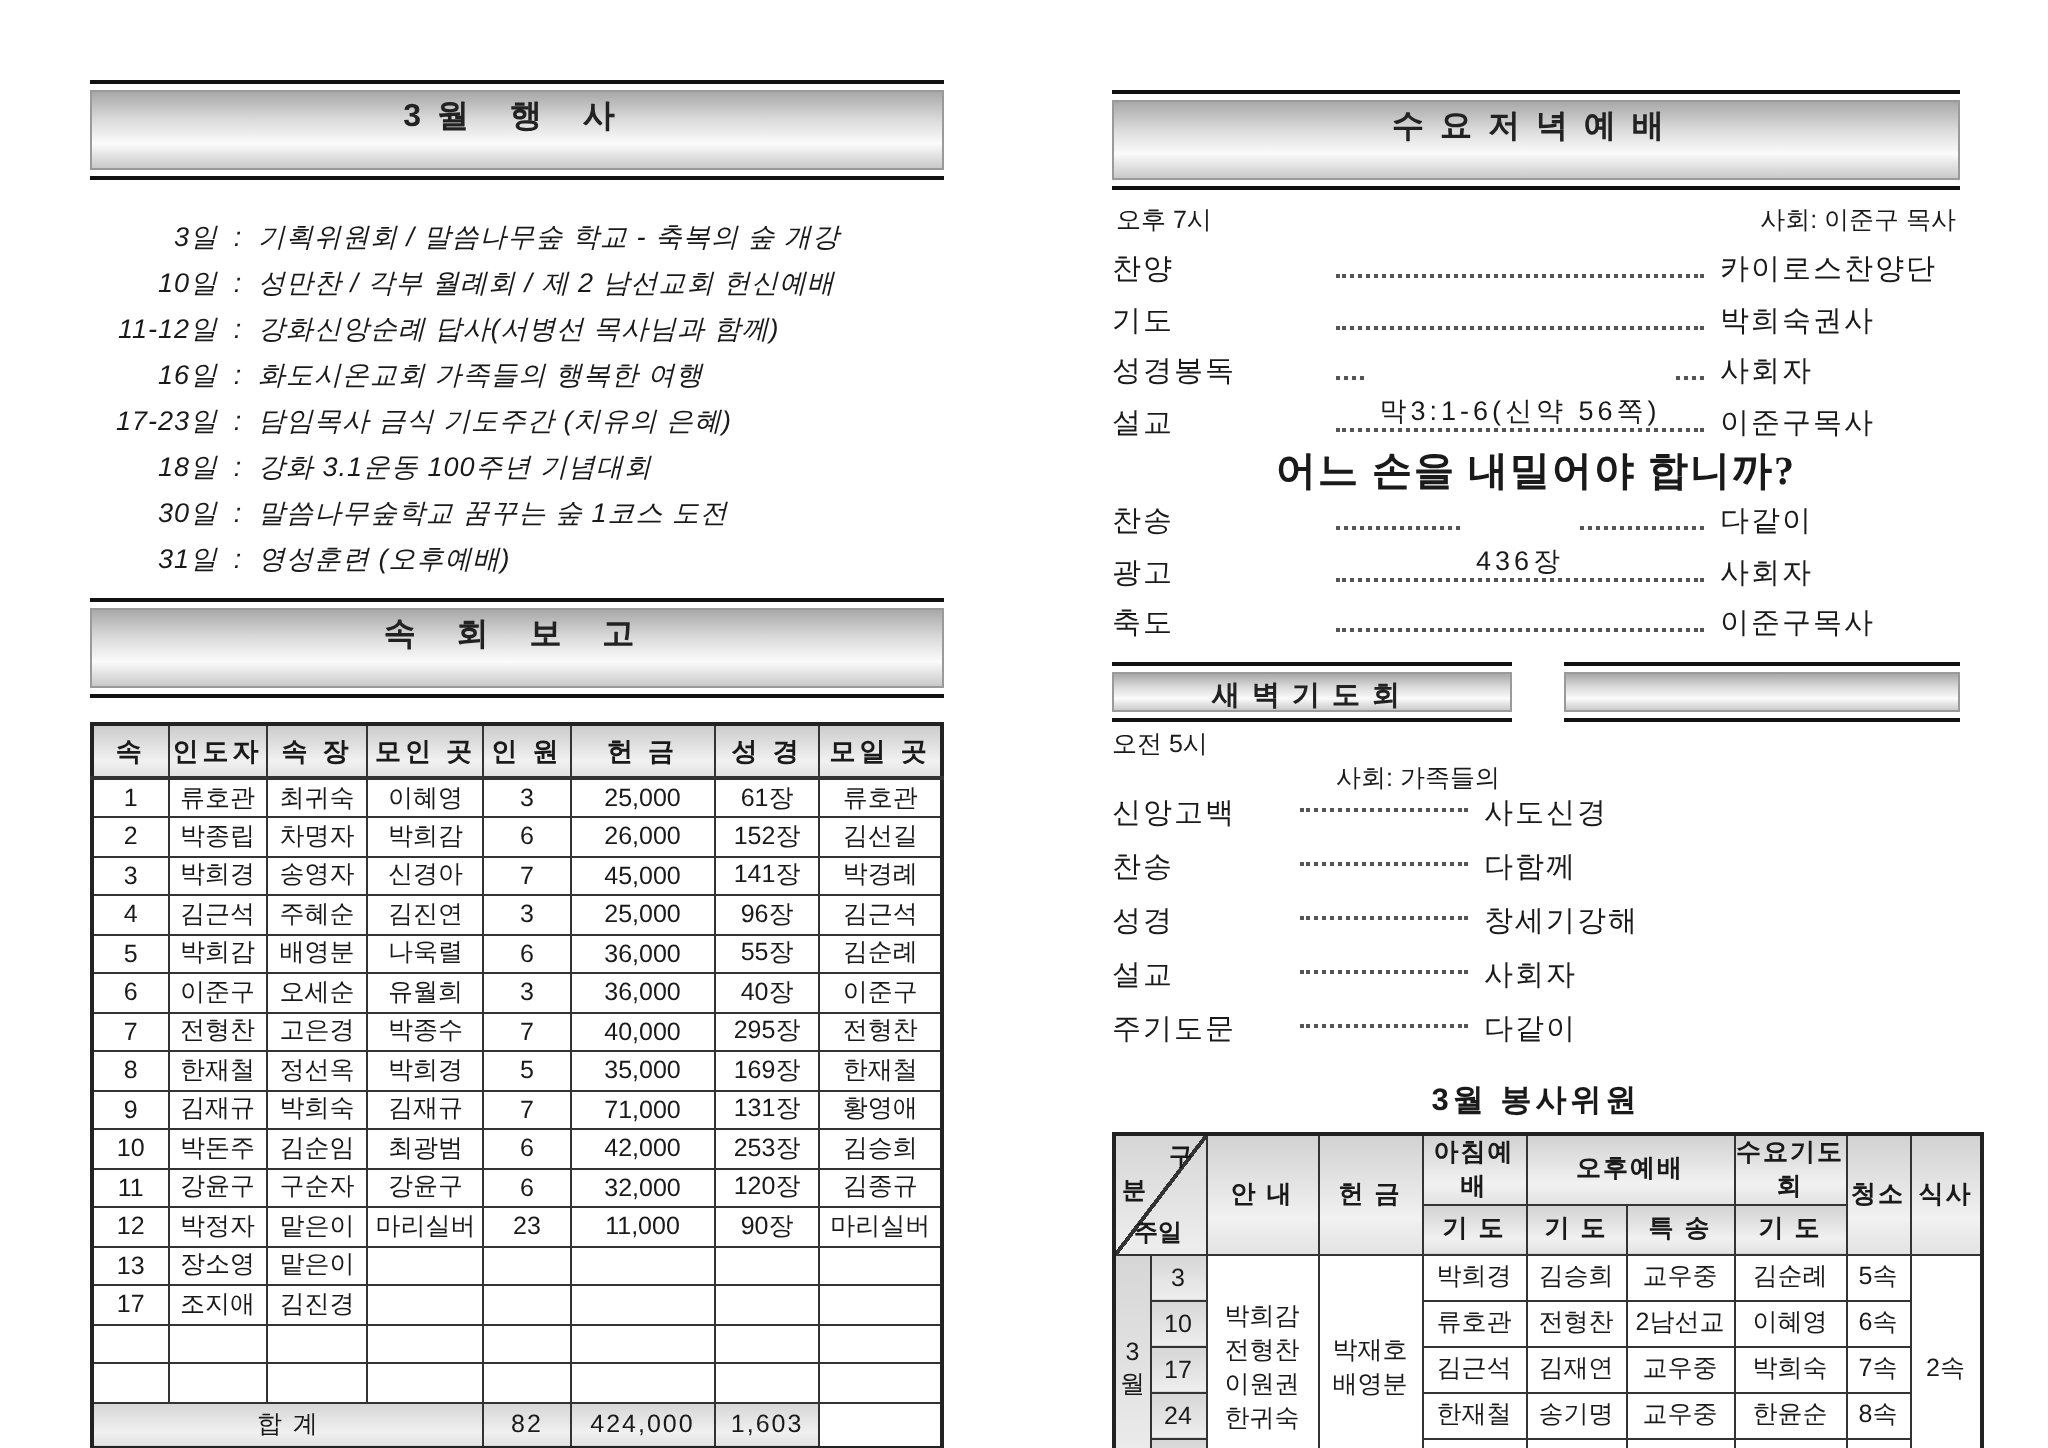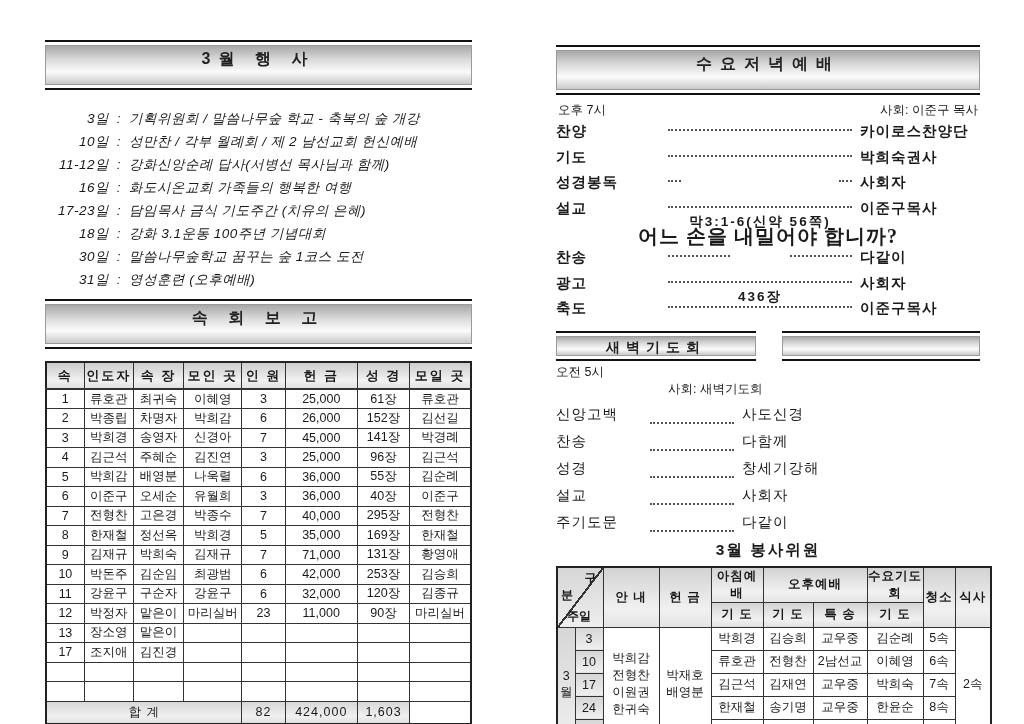--- a/index.html
+++ b/index.html
@@ -36,36 +36,36 @@
   table.report th, table.report td { border:1px solid #333; text-align:center; padding:0; overflow:hidden; white-space:nowrap; }
   table.report th { height:27px; font-size:13px; font-weight:bold; letter-spacing:2px;
     background:linear-gradient(180deg,#cccccc,#f1f1f1 70%,#e2e2e2); border-bottom:2px solid #333; }
   table.report td { height:19.5px; }
   tr.total-row td { height:23px;
     background:linear-gradient(180deg,#d6d6d6,#f0f0f0 70%,#e3e3e3); letter-spacing:1px; }
   tr.total-row td.plain { background:#fff; }
 
   
   .w-head { display:flex; justify-content:space-between; font-size:12.5px; margin:7px 2px 3px 2px; }
-  .w-row { display:flex; align-items:flex-start; font-size:14.5px; height:25.5px; letter-spacing:1px;font-weight:bold; }
+  .w-row { display:flex; align-items:center; font-size:14.5px; height:25.5px; letter-spacing:1px; }
   .w-label { width:104px; text-align-last:justify; }
   .leader { border-bottom:2px dotted #555; height:9px; }
   .w-leader { flex:1; margin:0 8px; }
   .w-mid { font-size:13.5px; letter-spacing:2px; white-space:nowrap;margin-top:40px; }
   .w-value { width:120px; text-align-last:justify; }
   .sermon { text-align:center; font-weight:bold; font-size:20px; height:24px; line-height:24px;
     font-family:Liberation Serif, serif; letter-spacing:1px; }
 
   
   .dawn-bars { display:flex; gap:26px; margin-top:6px; }
   .dawn-bars .b1 { width:200px; }
   .dawn-bars .b2 { flex:1; }
   .d-time { font-size:12.5px; margin-top:3px; }
   .d-mod  { font-size:12.5px; margin-left:112px; height:16px; }
-  .d-row { display:flex; align-items:flex-end; width:292px; font-size:14.5px; height:27px; letter-spacing:1px; }
+  .d-row { display:flex; align-items:flex-start; width:292px; font-size:14.5px; height:27px; letter-spacing:1px; }
   .d-label { width:86px; text-align-last:justify; }
   .d-leader { width:84px; margin:0 8px; }
   .d-value { width:100px; text-align-last:justify; }
 
   
   .c-title { text-align:center; font-weight:bold; font-size:15.5px; letter-spacing:2px; margin:8px 0 5px 0; }
   table.committee { border-collapse:collapse; border:2px solid #222; table-layout:fixed;
     width:100%; font-size:12.5px; }
   table.committee th, table.committee td { border:1px solid #333; text-align:center; padding:0; overflow:hidden; }
   table.committee th { font-weight:bold; height:25px; letter-spacing:1px; font-size:12.5px;
@@ -398,21 +398,21 @@
     <div class="dawn-bars">
       <div class="bar bar-sm b1">
         <div class="bar-inner">새벽기도회</div>
       </div>
       <div class="bar bar-sm b2">
         <div class="bar-inner"></div>
       </div>
     </div>
 
     <div class="d-time">오전 5시</div>
-    <div class="d-mod">사회: 새벽기도회</div>
+    <div class="d-mod">사회: 가족들의</div>
 
     <div>
         <div class="d-row">
           <span class="d-label">신앙고백</span>
           <span class="leader d-leader"></span>
           <span class="d-value">사도신경</span>
         </div>
         <div class="d-row">
           <span class="d-label">찬송</span>
           <span class="leader d-leader"></span>

